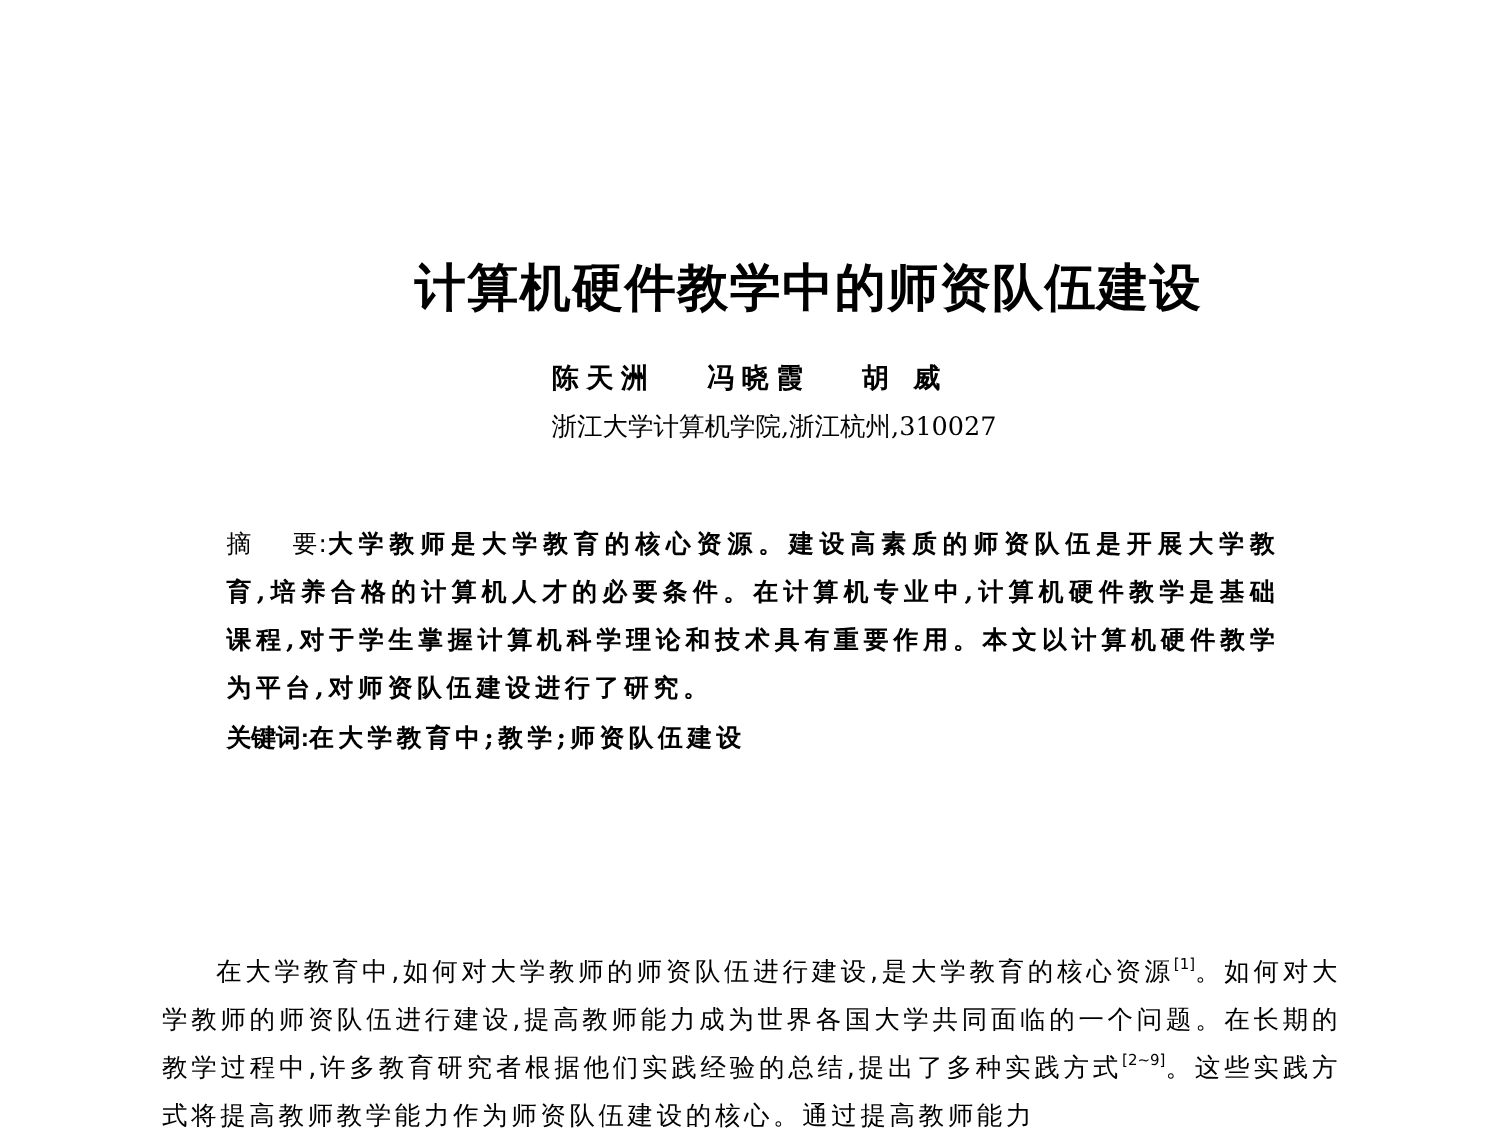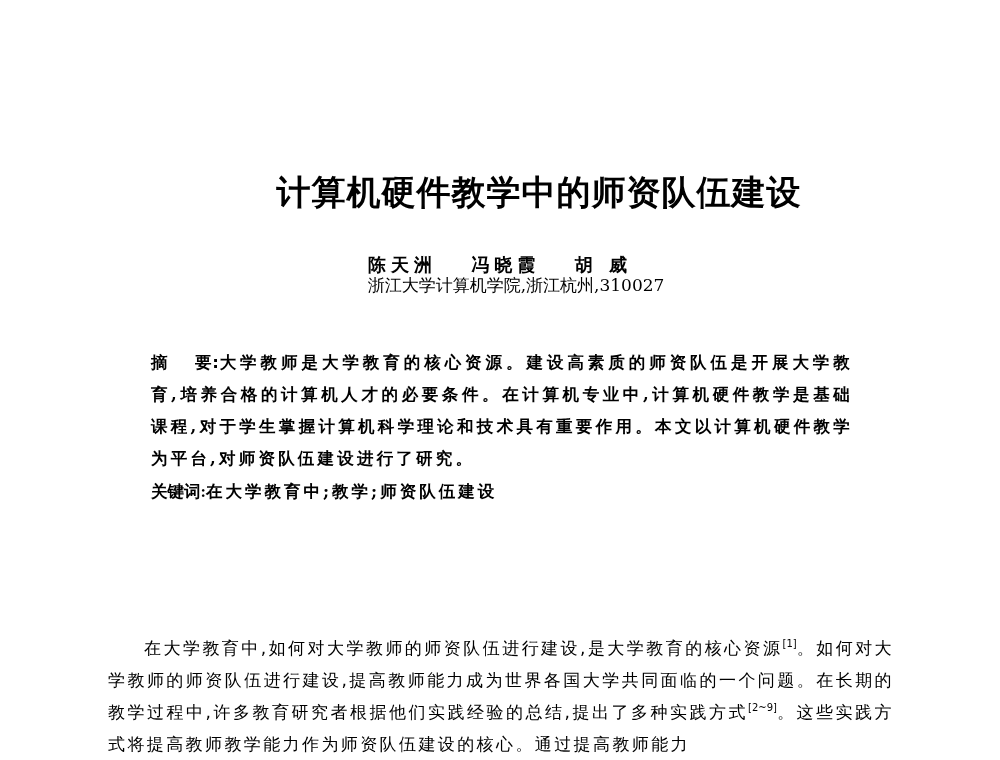--- a/index.html
+++ b/index.html
@@ -41,21 +41,21 @@
       top: 240px;
       text-align: center;
       font-size: 18px;
       font-weight: bold;
       line-height: 26px;
       word-spacing: 0;
     }
     .authors span.author {
       display: inline-block;
       letter-spacing: 5px;
-      margin: 12px 14px;
+      margin: 0 14px;
       text-align: right;
     }
     .affiliation {
       position: absolute;
       left: 16px;
       width: 1000px;
       top: 272px;
       text-align: center;
       font-size: 17px;
       line-height: 26px;
@@ -66,39 +66,39 @@
       width: 702px;
       top: 347px;
       font-size: 16.5px;
       font-weight: bold;
       line-height: 32px;
       letter-spacing: 3.2px;
       text-align: justify;
     }
     .abstract .label {
       font-family: "DejaVu Sans", "Liberation Sans", sans-serif;
-      font-weight: bold;
+      font-weight: normal;
       letter-spacing: 0;
     }
     .abstract .label .sp {
       display: inline-block;
       width: 26px;
     }
     .keywords {
       position: absolute;
       left: 151px;
       width: 702px;
       top: 477px;
       font-size: 16.5px;
       font-weight: bold;
       line-height: 30px;
       letter-spacing: 3px;
     }
     .keywords .label {
-      font-family: Liberation Serif, serif;
+      font-family: Liberation Sans, sans-serif;
       letter-spacing: 0;
     }
     .section-heading {
       position: absolute;
       left: 108px;
       top: 569px;
       font-size: 19px;
       font-weight: bold;
       line-height: 30px;
       font-family: "DejaVu Sans", "Liberation Sans", sans-serif;

